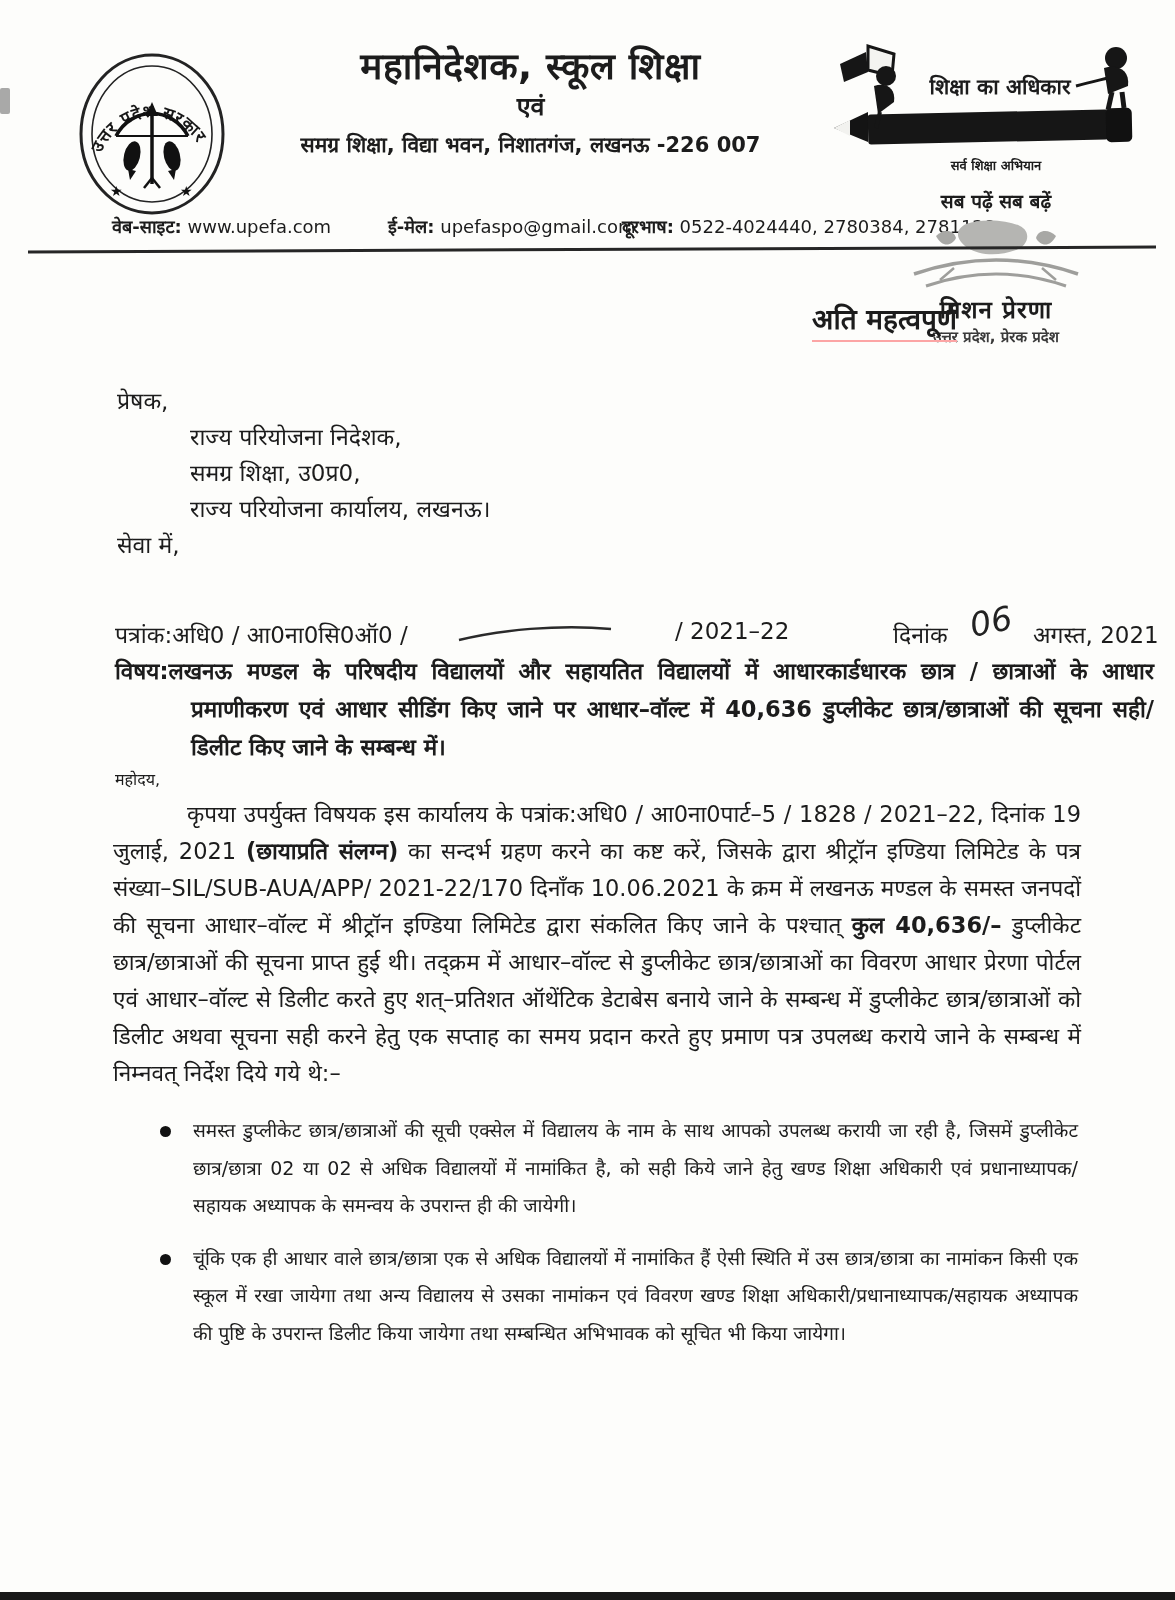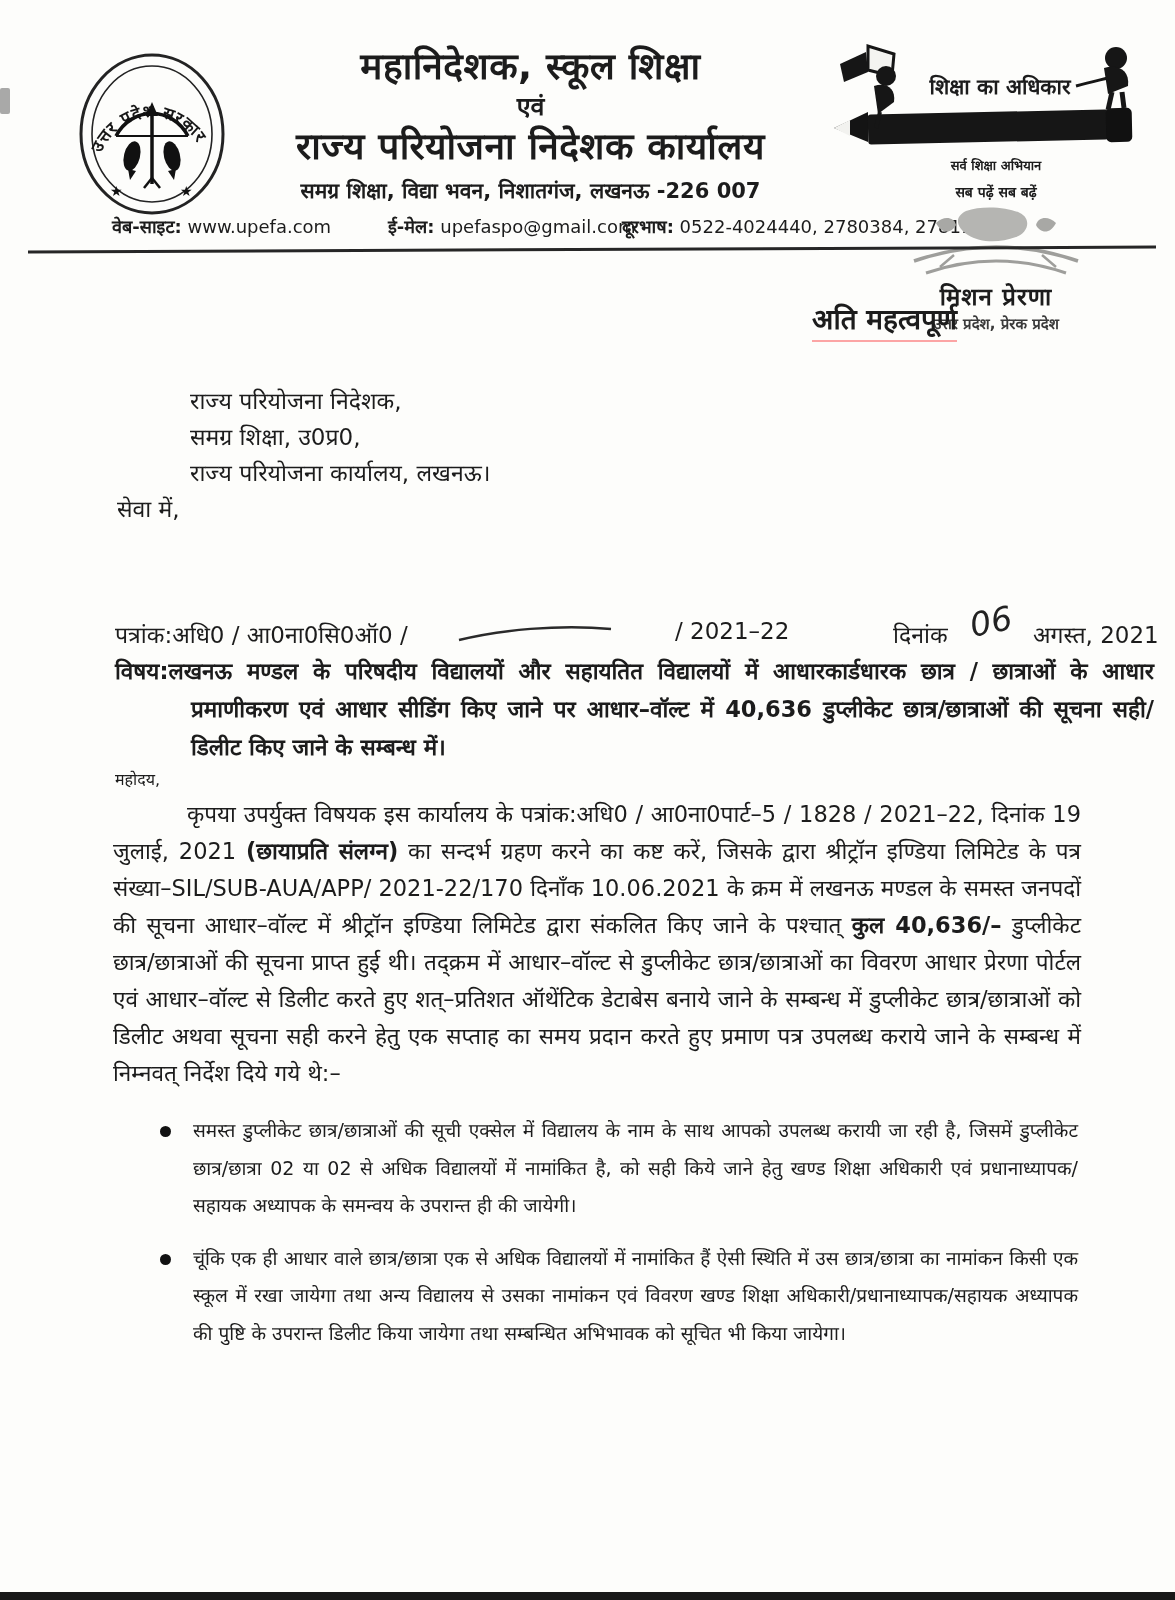--- a/index.html
+++ b/index.html
@@ -15,21 +15,21 @@
   .conj{font-size:25px;font-weight:700;line-height:34px;}
   .org2{font-size:37px;font-weight:700;line-height:46px;letter-spacing:.5px;}
   .addr{font-size:21px;font-weight:700;margin-top:6px;}
   .contact-row{position:absolute;left:0;top:214px;width:1175px;height:30px;font-size:18px;}
   .contact-seg{position:absolute;white-space:nowrap;}
   .contact-label{font-weight:700;text-align:center;}
   .rte{position:absolute;left:828px;top:42px;width:336px;text-align:center;}
   .pencil-wrap{position:relative;width:336px;height:132px;}
   .pencil-text{position:absolute;left:72px;top:30px;width:200px;font-size:21px;font-weight:700;white-space:nowrap;}
   .rte-slogan1{font-size:13px;font-weight:700;margin-top:-18px;}
-  .rte-slogan2{font-size:14px;font-weight:700;margin-top:8px;}
+  .rte-slogan2{font-size:19px;font-weight:700;margin-top:14px;}
   .mission-name{font-size:24px;font-weight:700;letter-spacing:1px;margin-top:-6px;}
   .mission-sub{font-size:15px;font-weight:700;color:#3a3a3a;margin-top:1px;}
   .head-rule{position:absolute;left:28px;top:248px;width:1128px;height:3px;background:#262626;transform:rotate(-.25deg);}
   
   .importance{position:absolute;left:812px;top:299px;font-size:28px;font-weight:700;
     border-bottom:2px solid #fca5a5;padding-bottom:3px;}
   .addr-block{position:absolute;left:117px;top:383px;font-size:23px;line-height:36px;}
   .addr-block .ind{padding-left:73px;}
   .ref-line{position:absolute;left:115px;top:612px;width:1010px;height:42px;font-size:23px;white-space:nowrap;}
   .ref-line .seg{position:absolute;top:6px;}
@@ -83,21 +83,20 @@
         <polygon points="100,119 92,121 98,130"></polygon>
       </g>
       <text x="34" y="146" font-size="14" fill="#111">★</text>
       <text x="104" y="146" font-size="14" fill="#111">★</text>
     </svg>
   </div>
 
   <div class="head-center">
     <div class="org1">महानिदेशक, स्कूल शिक्षा</div>
     <div class="conj">एवं</div>
-    <div class="org2">राज्य परियोजना निदेशक कार्यालय</div>
     <div class="addr">समग्र शिक्षा, विद्या भवन, निशातगंज, लखनऊ -226 007</div>
   </div>
 
   <div class="contact-row">
     <span class="contact-seg" style="left:112px">
       <span class="contact-label">वेब-साइट:</span>
       <span>www.upefa.com</span>
     </span>
     <span class="contact-seg" style="left:388px">
       <span class="contact-label">ई-मेल:</span>
@@ -149,20 +148,21 @@
     </svg>
     <div class="mission-name">मिशन प्रेरणा</div>
     <div class="mission-sub">उत्तर प्रदेश, प्रेरक प्रदेश</div>
   </div>
 
   <div class="head-rule"></div>
 
   <div class="importance">अति महत्वपूर्ण</div>
 
   <div class="addr-block">
+    <div>प्रेषक,</div>
     <div class="ind">राज्य परियोजना निदेशक,</div>
     <div class="ind">समग्र शिक्षा, उ0प्र0,</div>
     <div class="ind">राज्य परियोजना कार्यालय, लखनऊ।</div>
     <div>सेवा में,</div>
   </div>
 
   <div class="ref-line">
     <span class="seg" style="left:0">पत्रांक:अधि0 / आ0ना0सि0ऑ0 /</span>
     <svg class="hand-stroke" viewBox="0 0 160 22">
       <path d="M4,18 C44,8 104,2 156,7" stroke="#2a2a2a" stroke-width="2.5" fill="none"></path>

